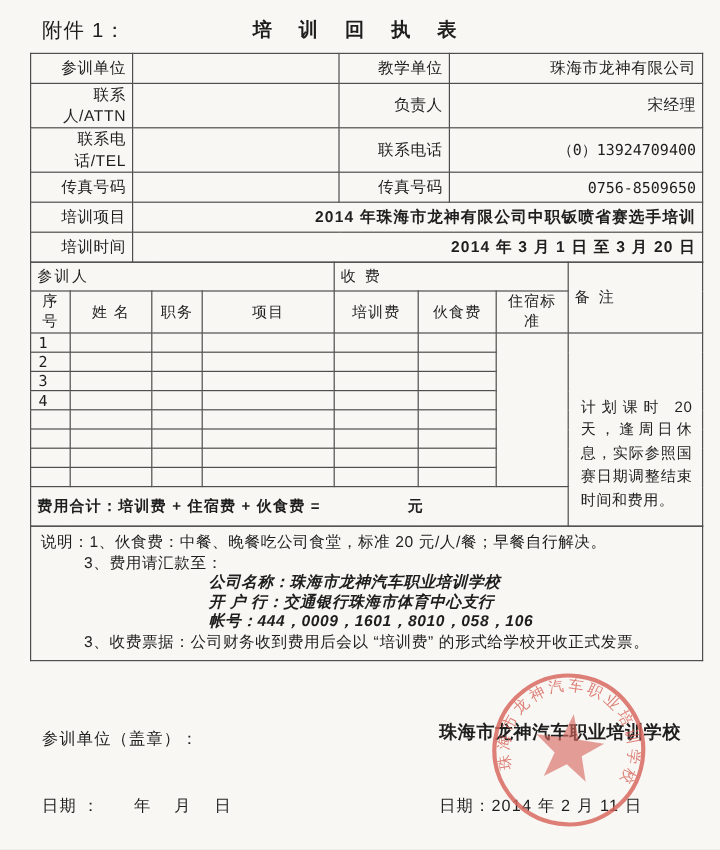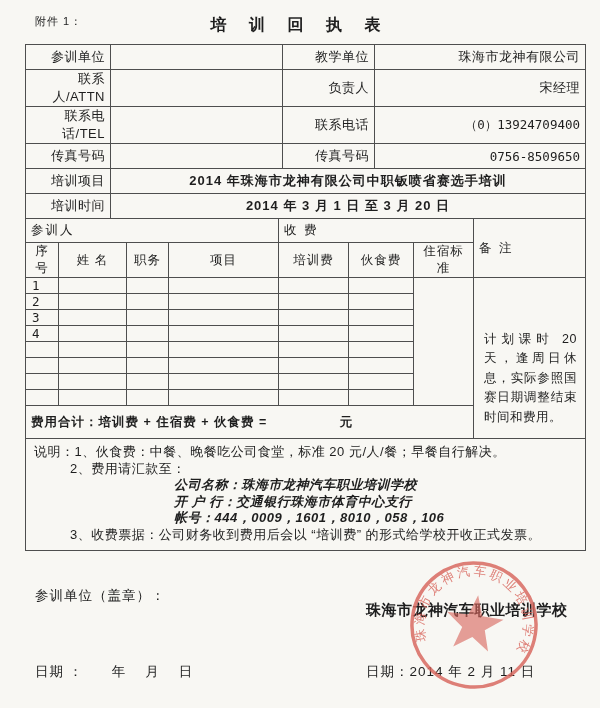--- a/index.html
+++ b/index.html
@@ -7,48 +7,48 @@
   .page {
     position:relative;
     width:600px; height:708px;
     background:#f8f7f3;
     font-family:"Liberation Sans", sans-serif;
     color:#1e1e1e;
     overflow:hidden;
   }
   
   .header { position:relative; height:44px; padding-top:15px; }
-  .attachment { position:absolute; left:35px; top:14px; font-size:11px; letter-spacing:1px; }
+  .attachment { position:absolute; left:35px; top:14px; font-size:17px; letter-spacing:1px; }
   .doc-title { text-align:center; font-size:16px; font-weight:bold; letter-spacing:9px; }
 
   
   table { border-collapse:collapse; table-layout:fixed; width:560px; margin-left:25px; }
   td { border:1px solid #4e4e4e; font-size:13px; padding:0 5px; overflow:hidden; vertical-align:middle; letter-spacing:0.5px; }
   .tA td { height:25px;text-align:right; }
   .tA .lab { padding-left:6px; }
   .tA .val-mono { font-family:"DejaVu Sans Mono", monospace; font-size:12.5px; letter-spacing:0; }
-  .tA .center-bold { text-align:center; font-weight:bold; letter-spacing:1px;margin-top:44px; }
+  .tA .center-bold { font-weight:bold; letter-spacing:1px;margin-top:44px; }
   .tB, .tC { margin-top:-1px; }
   .tB td { height:16px; font-size:12.5px; }
   .tB .ghead td { height:24px; text-align:left; letter-spacing:2px; }
   .tB .shead td { height:20px; text-align:center; letter-spacing:1px; }
   .tB .c-no { font-family:"DejaVu Sans Mono", monospace; letter-spacing:0; padding-left:6px; }
   .remark-cell { vertical-align:top; }
   .remark-text { padding:52px 3px 0 5px; font-size:12.5px; line-height:1.55; text-align:justify; }
   .total-cell { height:33px !important; font-weight:600; letter-spacing:1px;margin-left:20px; }
   .total-unit { margin-left:68px; font-weight:600; }
   .tC td { padding:5px 8px 6px 8px; height:auto; }
   .note-line { font-size:13px; line-height:16.6px; letter-spacing:0.5px; white-space:pre; }
   .ind1 { padding-left:36px; }
   .ind2 { padding-left:140px; font-weight:600;font-style:italic; }
 
   
   .footer { position:relative; height:153px; }
   .f-abs { position:absolute; font-size:13.5px; letter-spacing:1px; }
-  .unit-stamp { left:35px; top:36px; }
+  .unit-stamp { left:35px; top:56px; }
   .left-date { left:35px; top:112px; white-space:pre; }
   .school-name { left:366px; top:50px; font-weight:bold; font-size:15px; letter-spacing:0.5px; }
   .right-date { left:366px; top:112px; }
   .seal {
     position:absolute; left:404px; top:4px;
     width:140px; height:140px;
     transform:rotate(8deg);
     opacity:0.82;
     pointer-events:none;
   }
@@ -210,21 +210,21 @@
     </table>
 
   <table class="tC">
     <colgroup>
         <col style="width:560px">
       </colgroup>
     <tbody>
         <tr>
       <td>
         <div class="note-line">说明：1、伙食费：中餐、晚餐吃公司食堂，标准 20 元/人/餐；早餐自行解决。</div>
-        <div class="note-line ind1">2、费用请汇款至：</div>
+        <div class="note-line ind1">3、费用请汇款至：</div>
         <div class="note-line ind2">公司名称：珠海市龙神汽车职业培训学校</div>
         <div class="note-line ind2">开 户 行：交通银行珠海市体育中心支行</div>
         <div class="note-line ind2">帐号：444，0009，1601，8010，058，106</div>
         <div class="note-line ind1">3、收费票据：公司财务收到费用后会以 “培训费” 的形式给学校开收正式发票。</div>
       </td>
     </tr>
   </tbody>
     </table>
 
   <div class="footer">

